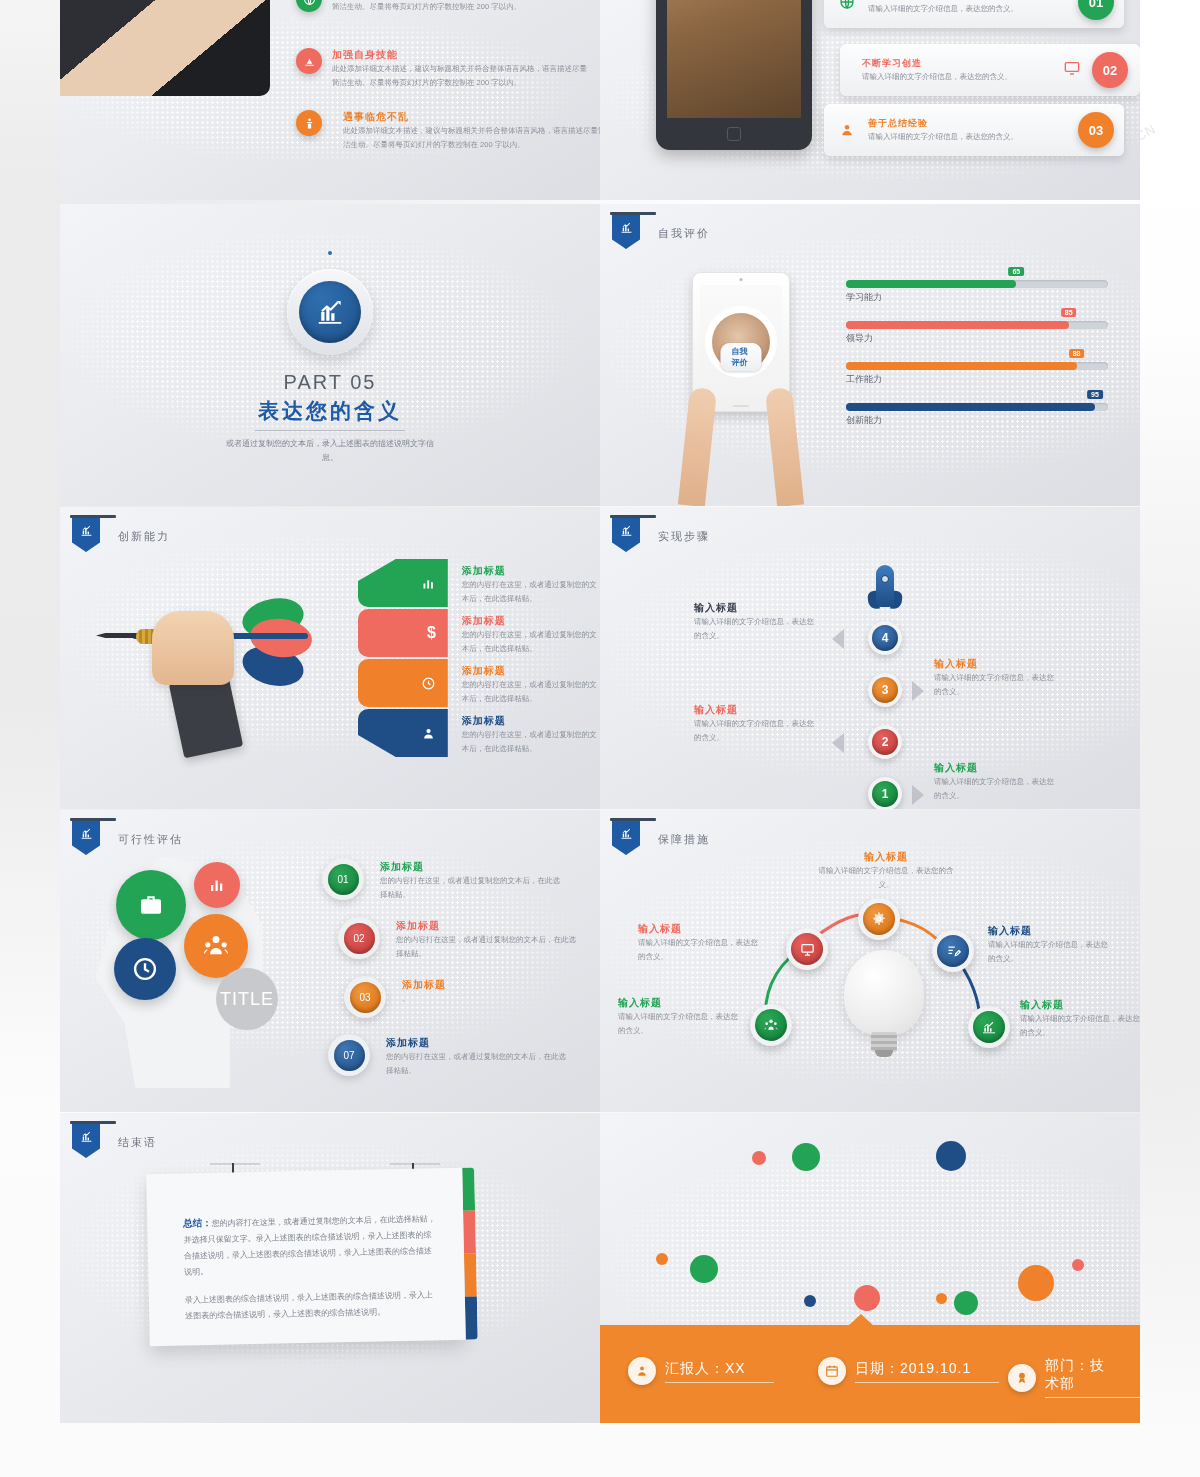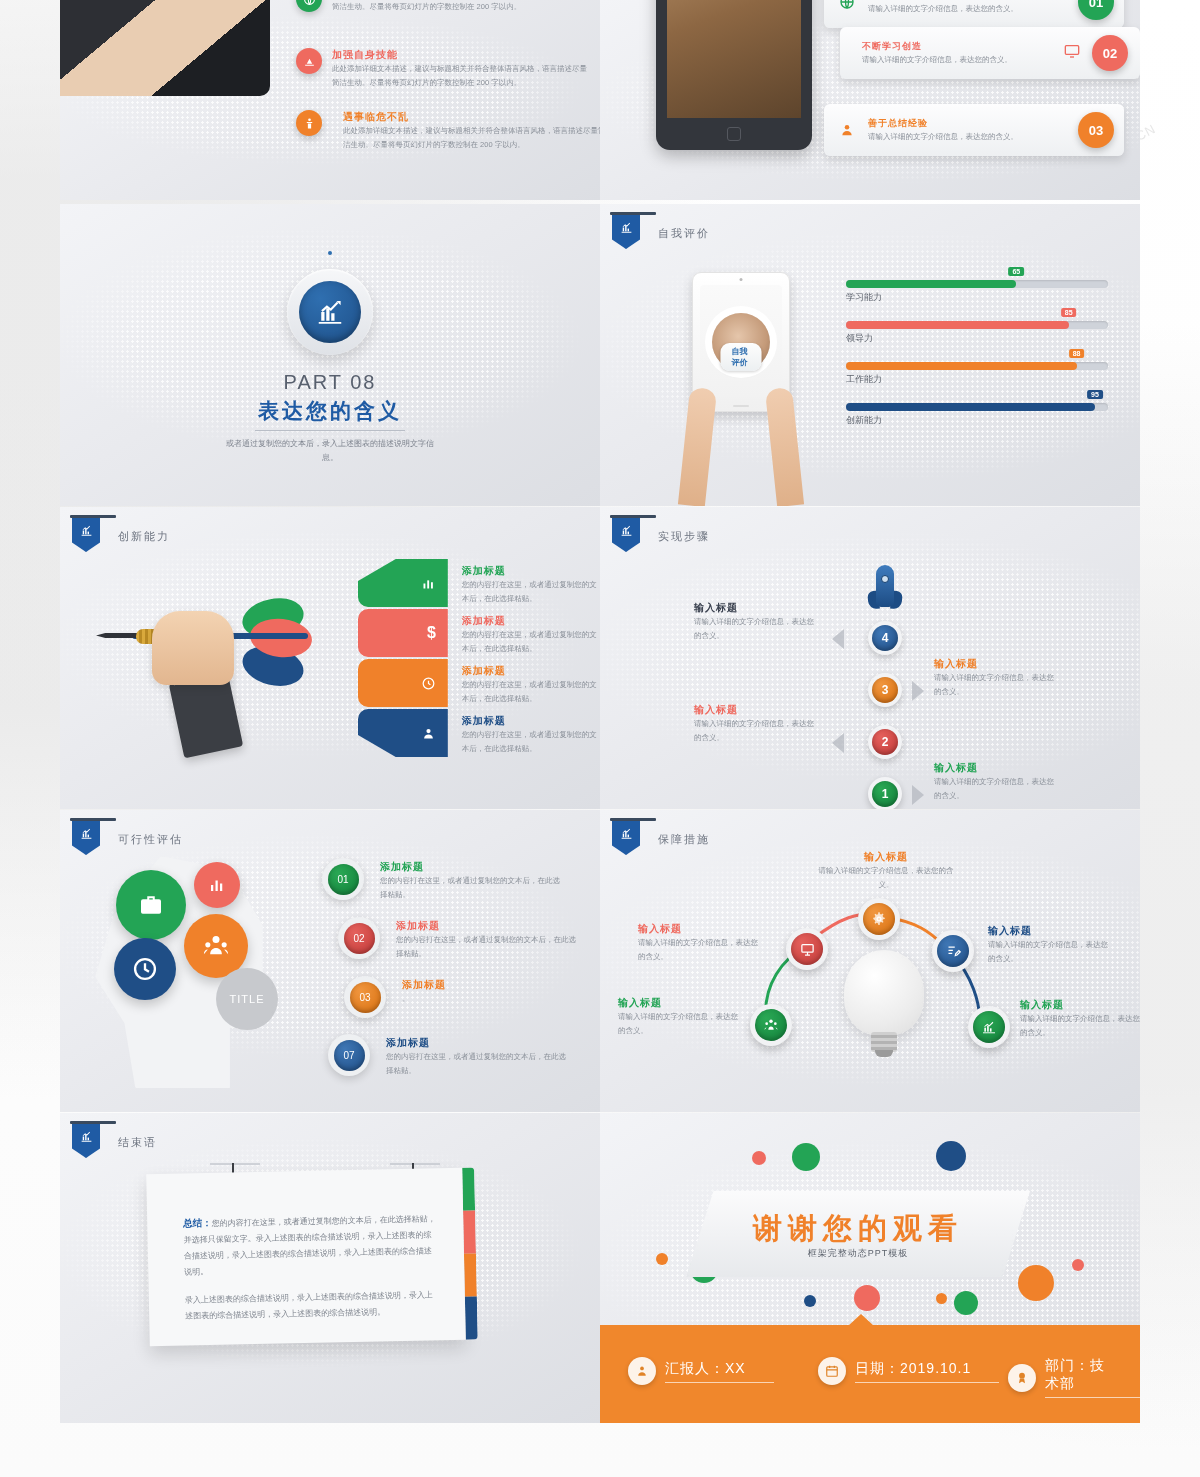--- a/index.html
+++ b/index.html
@@ -298,21 +298,21 @@
               <circle cx="12" cy="12" r="9"></circle>
               <path d="M3 12h18M12 3c3 3.5 3 14 0 18M12 3c-3 3.5-3 14 0 18"></path>
             </svg>
         </div>
         <div style="margin-left:8px;">
           <div class="t-head" style="color:#23a455;font-size:9px;">不断积累经验</div>
           <div class="t-body" style="width:160px;">请输入详细的文字介绍信息，表达您的含义。</div>
         </div>
         <div style="position:absolute;right:10px;width:36px;height:36px;border-radius:50%;background:#23a455;color:#fff;font-size:13px;font-weight:bold;display:flex;align-items:center;justify-content:center;box-shadow:0 3px 7px rgba(0,0,0,.22);">01</div>
       </div>
-      <div class="card3" style="left:240px;top:27px;width:300px;border-radius:6px;">
+      <div class="card3" style="left:240px;top:44px;width:300px;border-radius:6px;">
         <div style="margin-left:22px;">
           <div class="t-head" style="color:#ef6a5f;font-size:9px;">不断学习创造</div>
           <div class="t-body" style="width:152px;">请输入详细的文字介绍信息，表达您的含义。</div>
         </div>
         <div style="position:absolute;right:60px;">
           <svg width="16" height="16" viewBox="0 0 24 24" fill="none" stroke="#ef6a5f" stroke-width="2">
               <rect x="2" y="4" width="20" height="13" rx="1.5"></rect>
               <path d="M9 21h6"></path>
             </svg>
         </div>
@@ -345,21 +345,21 @@
             <svg width="30" height="30" viewBox="0 0 24 24" fill="#fff">
               <path d="M3 20h18v1.4H3z"></path>
                 <rect x="5" y="12" width="2.6" height="7"></rect>
               <rect x="9" y="9" width="2.6" height="10"></rect>
                 <rect x="13" y="13" width="2.6" height="6"></rect>
               <path d="M5 10.5l4.5-4 3 2.4 5-5.2 1.2 1.2-6 6.2-3-2.4-3.6 3.2z"></path>
               <path d="M17.2 3.2h3.3v3.3z"></path>
             </svg>
           </div>
         </div>
-        <div class="part-no">PART 08</div>
+        <div class="part-no">PART 05</div>
         <div class="part-cn">表达您的含义</div>
         <div class="part-rule"></div>
         <div class="part-desc">或者通过复制您的文本后，录入上述图表的描述说明文字信息。</div>
       </div>
     </div>
 
     <div class="slide">
       <div class="worldmap v2"></div>
       <div class="hdr">
         <div class="ribbon">
@@ -612,21 +612,21 @@
             <path d="M1.6 19c0-2.4 1.4-3.9 3.4-3.9M22.4 19c0-2.4-1.4-3.9-3.4-3.9"></path>
           </svg>
       </div>
       <div class="bub" style="left:54px;top:128px;width:62px;height:62px;background:#1f4e86;">
         <svg width="28" height="28" viewBox="0 0 24 24" fill="none" stroke="#fff" stroke-width="2">
             <circle cx="12" cy="12" r="8.5"></circle>
             <path d="M12 7v5.2l3.4 2.1"></path>
           </svg>
       </div>
       <div class="bub" style="left:156px;top:158px;width:62px;height:62px;background:#c7c9cd;box-shadow:none;">
-        <span style="color:#fff;font-size:11px;letter-spacing:1px;">TITLE</span>
+        <span style="color:#fff;font-size:18px;letter-spacing:1px;">TITLE</span>
       </div>
 
       <div class="flist">
         <div class="fitem">
           <div class="fnum">
               <i style="background:radial-gradient(circle at 35% 30%,#2aa855,#12803a);">01</i>
             </div>
           <div class="txt">
             <div class="t-head" style="color:#23a455;">添加标题</div>
             <div class="t-body" style="width:180px;">您的内容打在这里，或者通过复制您的文本后，在此选择粘贴。</div>
@@ -817,25 +817,20 @@
       <div class="confetti" style="left:336px;top:28px;width:30px;height:30px;background:#1f4e86;"></div>
       <div class="confetti" style="left:56px;top:140px;width:12px;height:12px;background:#f0812a;"></div>
       <div class="confetti" style="left:90px;top:142px;width:28px;height:28px;background:#23a455;"></div>
       <div class="confetti" style="left:204px;top:182px;width:12px;height:12px;background:#1f4e86;"></div>
       <div class="confetti" style="left:254px;top:172px;width:26px;height:26px;background:#ef6a5f;"></div>
       <div class="confetti" style="left:336px;top:180px;width:11px;height:11px;background:#f0812a;"></div>
       <div class="confetti" style="left:354px;top:178px;width:24px;height:24px;background:#23a455;"></div>
       <div class="confetti" style="left:418px;top:152px;width:36px;height:36px;background:#f0812a;"></div>
       <div class="confetti" style="left:472px;top:146px;width:12px;height:12px;background:#ef6a5f;"></div>
 
-      <div class="thanks-banner">
-        <div class="tip2"></div>
-        <div class="thanks-ttl">谢谢您的观看</div>
-        <div class="thanks-sub">框架完整动态PPT模板</div>
-      </div>
 
       <div class="footer-bar">
         <div class="footer-notch"></div>
         <div class="finfo" style="left:28px;">
           <div class="ic">
             <svg width="14" height="14" viewBox="0 0 24 24" fill="#e08327">
                 <circle cx="12" cy="7.6" r="3.2"></circle>
                 <path d="M5.5 20c0-3.8 3-6 6.5-6s6.5 2.2 6.5 6z"></path>
               </svg>
           </div>

